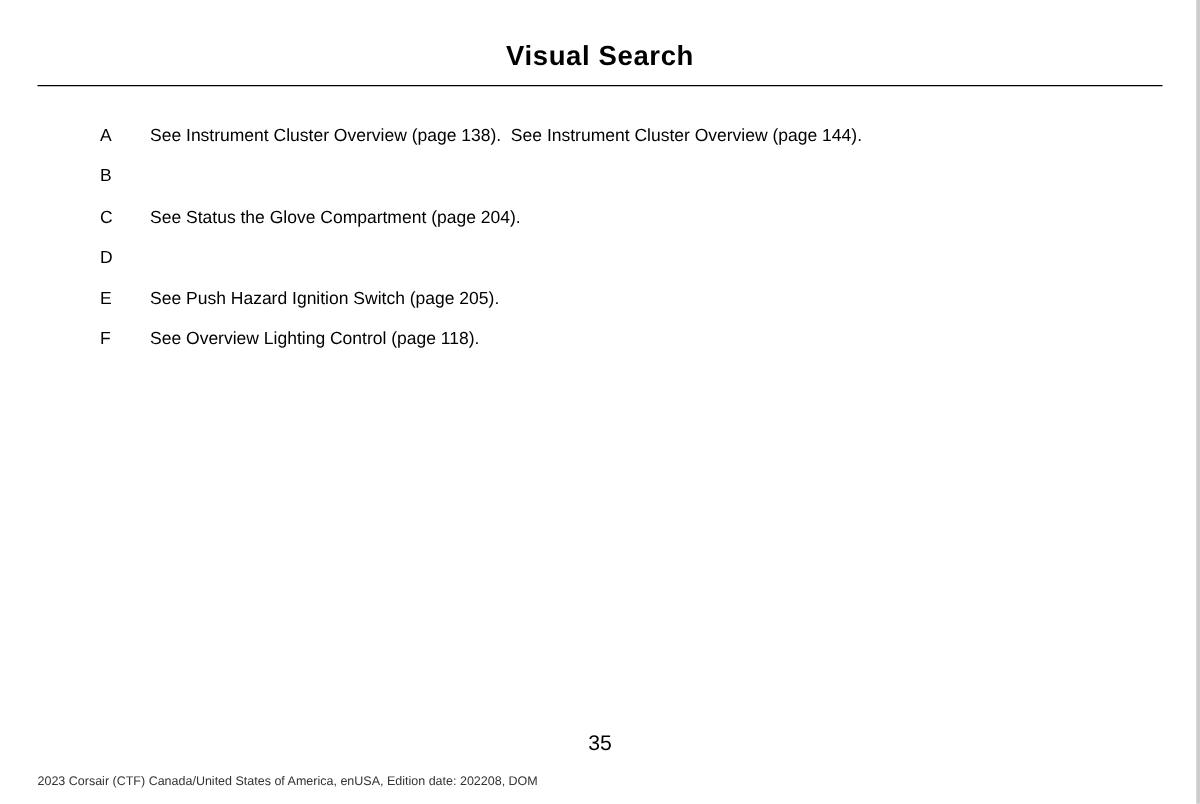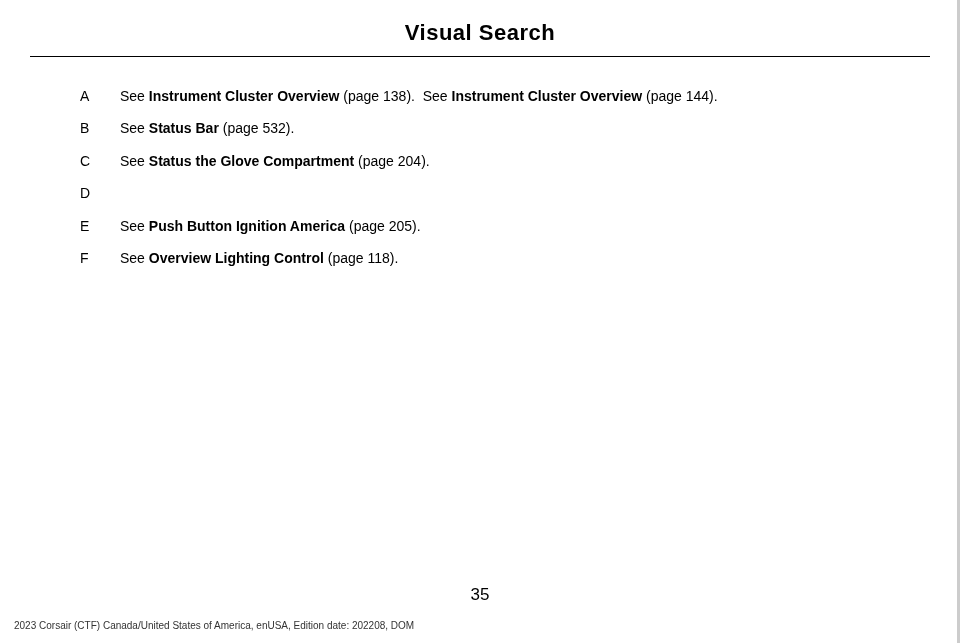--- a/index.html
+++ b/index.html
@@ -21,21 +21,21 @@
 
     .page-container {
       width: 960px;
       height: 643px;
       position: relative;
       background: #ffffff;
     }
 
     .page-title {
       text-align: center;
-      padding-top: 20px;
+      padding-top: 32px;
       padding-bottom: 10px;
       font-size: 22px;
       font-weight: bold;
       letter-spacing: 0.5px;
     }
 
     .title-divider {
       border: none;
       border-top: 1px solid #000000;
       margin: 0 30px;
@@ -57,36 +57,36 @@
       min-width: 40px;
       font-size: 14px;
       font-weight: normal;
     }
 
     .item-text {
       font-size: 14px;
     }
 
     .item-text strong {
-      font-weight: bold;
+      font-weight: normal;
     }
 
     .page-number {
       position: absolute;
       bottom: 38px;
       left: 50%;
       transform: translateX(-50%);
       font-size: 17px;
       font-weight: normal;
     }
 
     .footer-text {
       position: absolute;
       bottom: 12px;
-      left: 14px;
+      left: 30px;
       font-size: 10px;
       color: #333333;
       text-align: right;
     }
 
     .right-border {
       position: absolute;
       right: 0;
       top: 0;
       bottom: 0;
@@ -107,40 +107,37 @@
 
     <div class="item-row">
       <span class="item-letter">A</span>
       <span class="item-text">
         See <strong>Instrument Cluster Overview</strong> (page 138).&nbsp; See <strong>Instrument Cluster Overview</strong> (page 144).
       </span>
     </div>
 
     <div class="item-row">
       <span class="item-letter">B</span>
-      <span class="item-text">
-        See <strong>Status Bar</strong> (page 532).
-      </span>
     </div>
 
     <div class="item-row">
       <span class="item-letter">C</span>
       <span class="item-text">
         See <strong>Status the Glove Compartment</strong> (page 204).
       </span>
     </div>
 
     <div class="item-row">
       <span class="item-letter">D</span>
     </div>
 
     <div class="item-row">
       <span class="item-letter">E</span>
       <span class="item-text">
-        See <strong>Push Button Ignition America</strong> (page 205).
+        See <strong>Push Hazard Ignition Switch</strong> (page 205).
       </span>
     </div>
 
     <div class="item-row">
       <span class="item-letter">F</span>
       <span class="item-text">
         See <strong>Overview Lighting Control</strong> (page 118).
       </span>
     </div>
 

